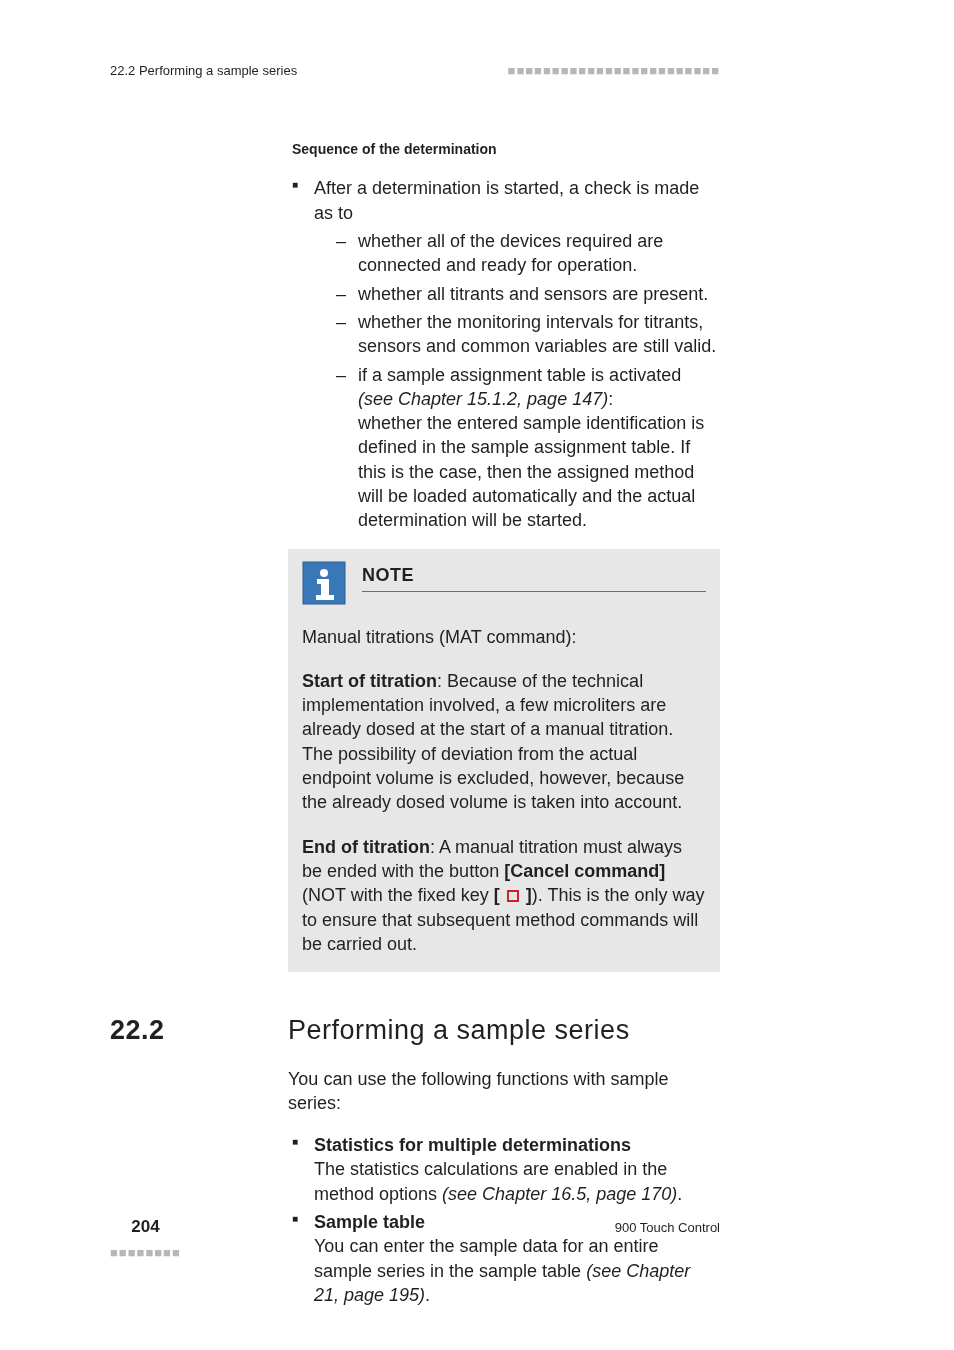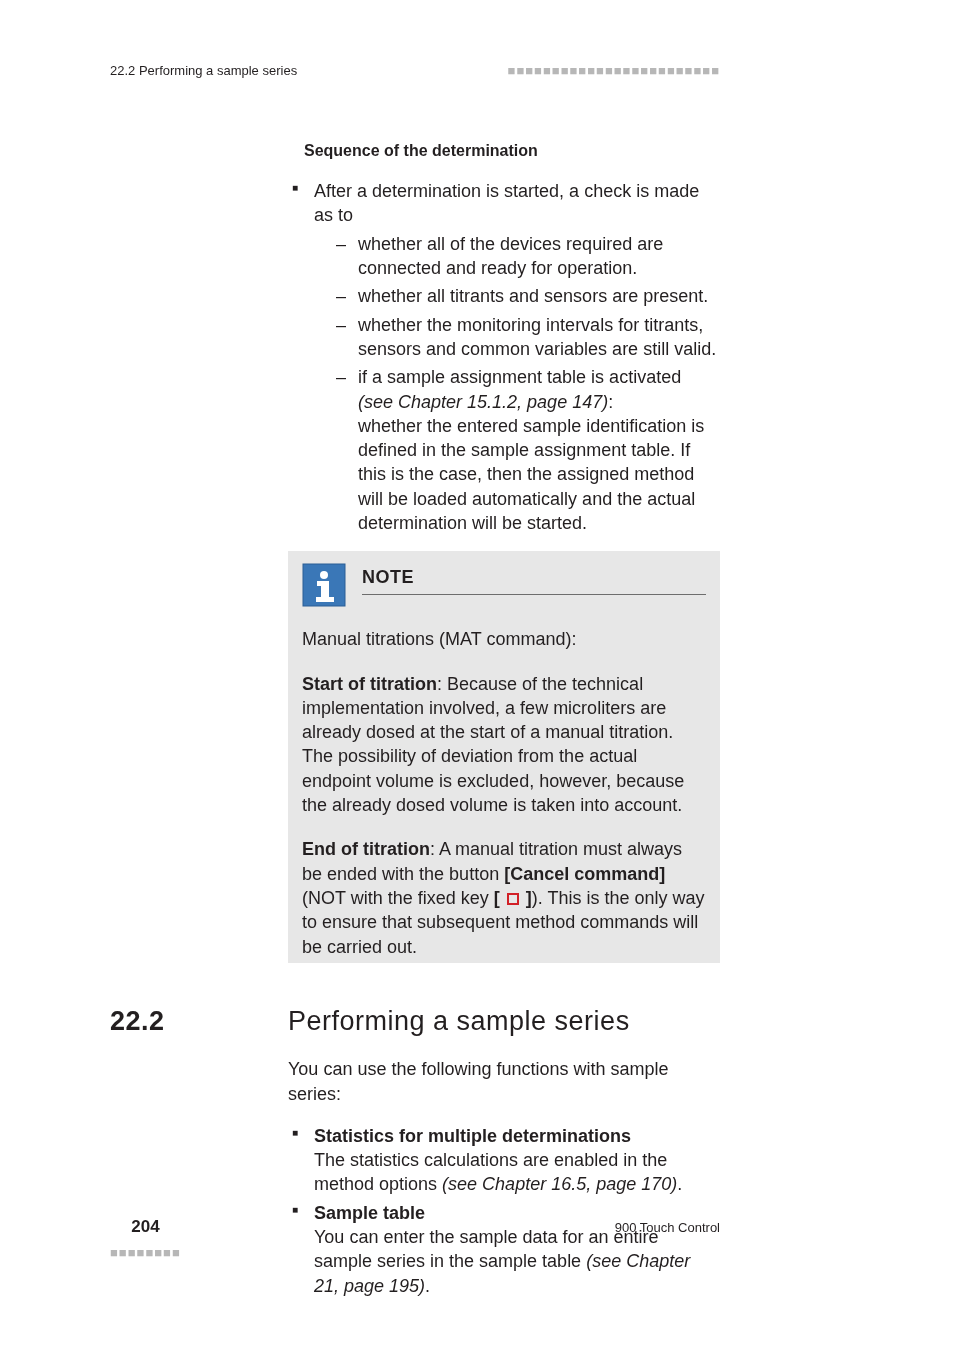--- a/index.html
+++ b/index.html
@@ -33,22 +33,22 @@
   .squares-long, .squares-short {
     letter-spacing: 1px;
     color: #b7b7b7;
   }
   .content {
     margin-left: 178px;
     margin-right: 0;
   }
   .h3 {
     font-weight: 800;
-    font-size: 16px;
-    margin: 0 0 10px 16px;
+    font-size: 14px;
+    margin: 0 0 10px 4px;
   }
   ul.level1 {
     list-style: none;
     padding: 0;
     margin: 18px 0 8px 0;
   }
   ul.level1 > li {
     position: relative;
     padding-left: 26px;
     margin: 0 0 4px 0;
@@ -74,21 +74,21 @@
   ul.level2 > li::before {
     content: "–";
     position: absolute;
     left: 22px;
     top: 0;
   }
   .italic { font-style: italic; }
   .note-block {
     margin-top: 16px;
     background: #e7e7e7;
-    padding: 12px 14px 4px 14px;
+    padding: 12px 14px 16px 14px;
   }
   .note-head {
     display: flex;
     align-items: flex-start;
     gap: 16px;
   }
   .note-icon {
     width: 44px;
     height: 44px;
     flex: 0 0 44px;

